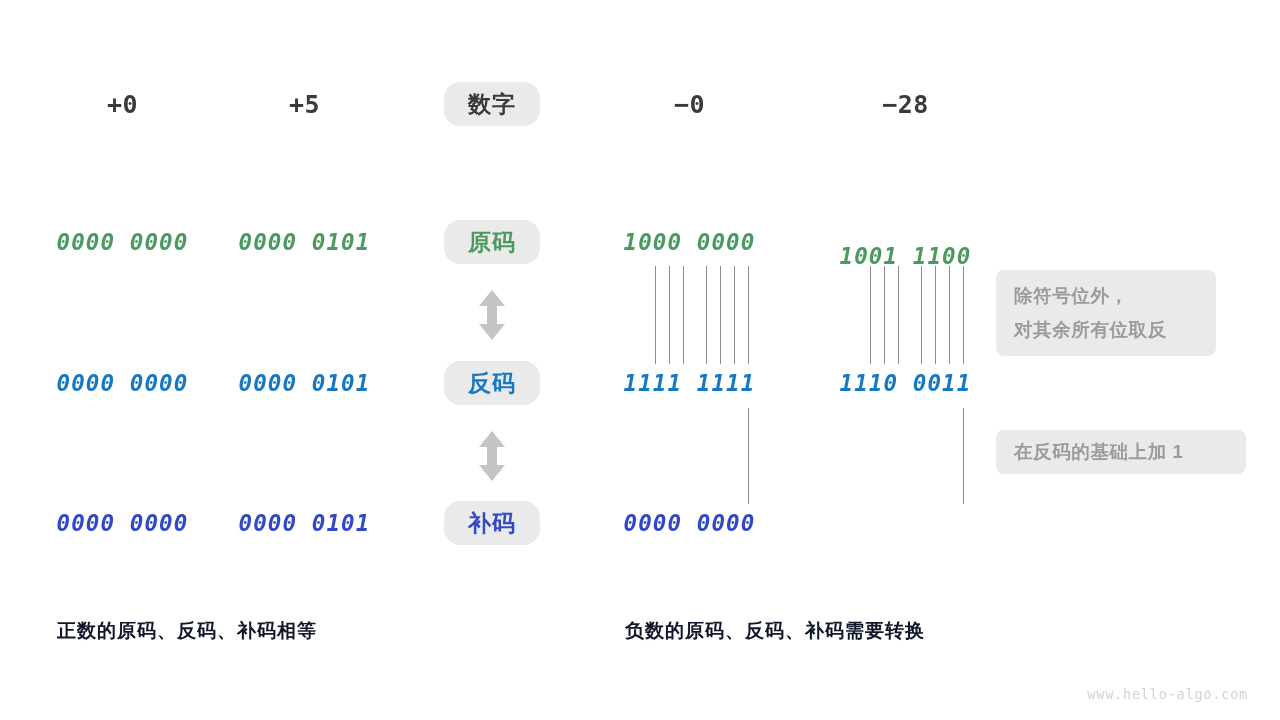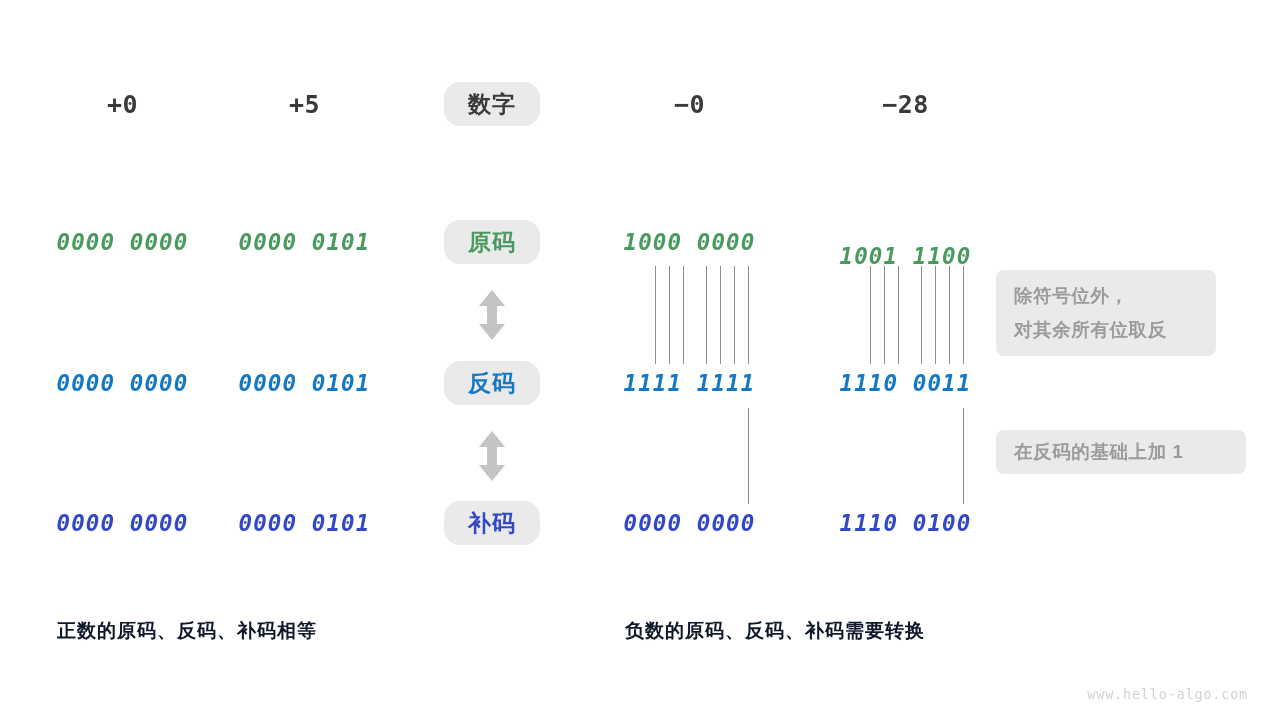--- a/index.html
+++ b/index.html
@@ -185,20 +185,19 @@
   <div class="note" style="left:996px; top:430px; width:250px; height:44px;">
     <span>在反码的基础上加 1</span>
   </div>
 
   <div class="cell bits indigo" style="left:55px;  top:505px; width:135px; height:36px;">0000 0000</div>
   <div class="cell bits indigo" style="left:237px; top:505px; width:135px; height:36px;">0000 0101</div>
 
   <div class="badge indigo" style="left:444px; top:501px; width:96px; height:44px;">补码</div>
 
   <div class="cell bits indigo" style="left:622px; top:505px; width:135px; height:36px;">0000 0000</div>
-  <div class="cell bits indigo" style="left:838px; top:505px; width:135px; height:36px;">1110 0100</div>
 
   <div class="caption" style="left:57px;  top:618px;">正数的原码、反码、补码相等</div>
   <div class="caption" style="left:625px; top:618px;">负数的原码、反码、补码需要转换</div>
 
   <div class="watermark">www.hello-algo.com</div>
 
 </div>
 
 </body></html>

